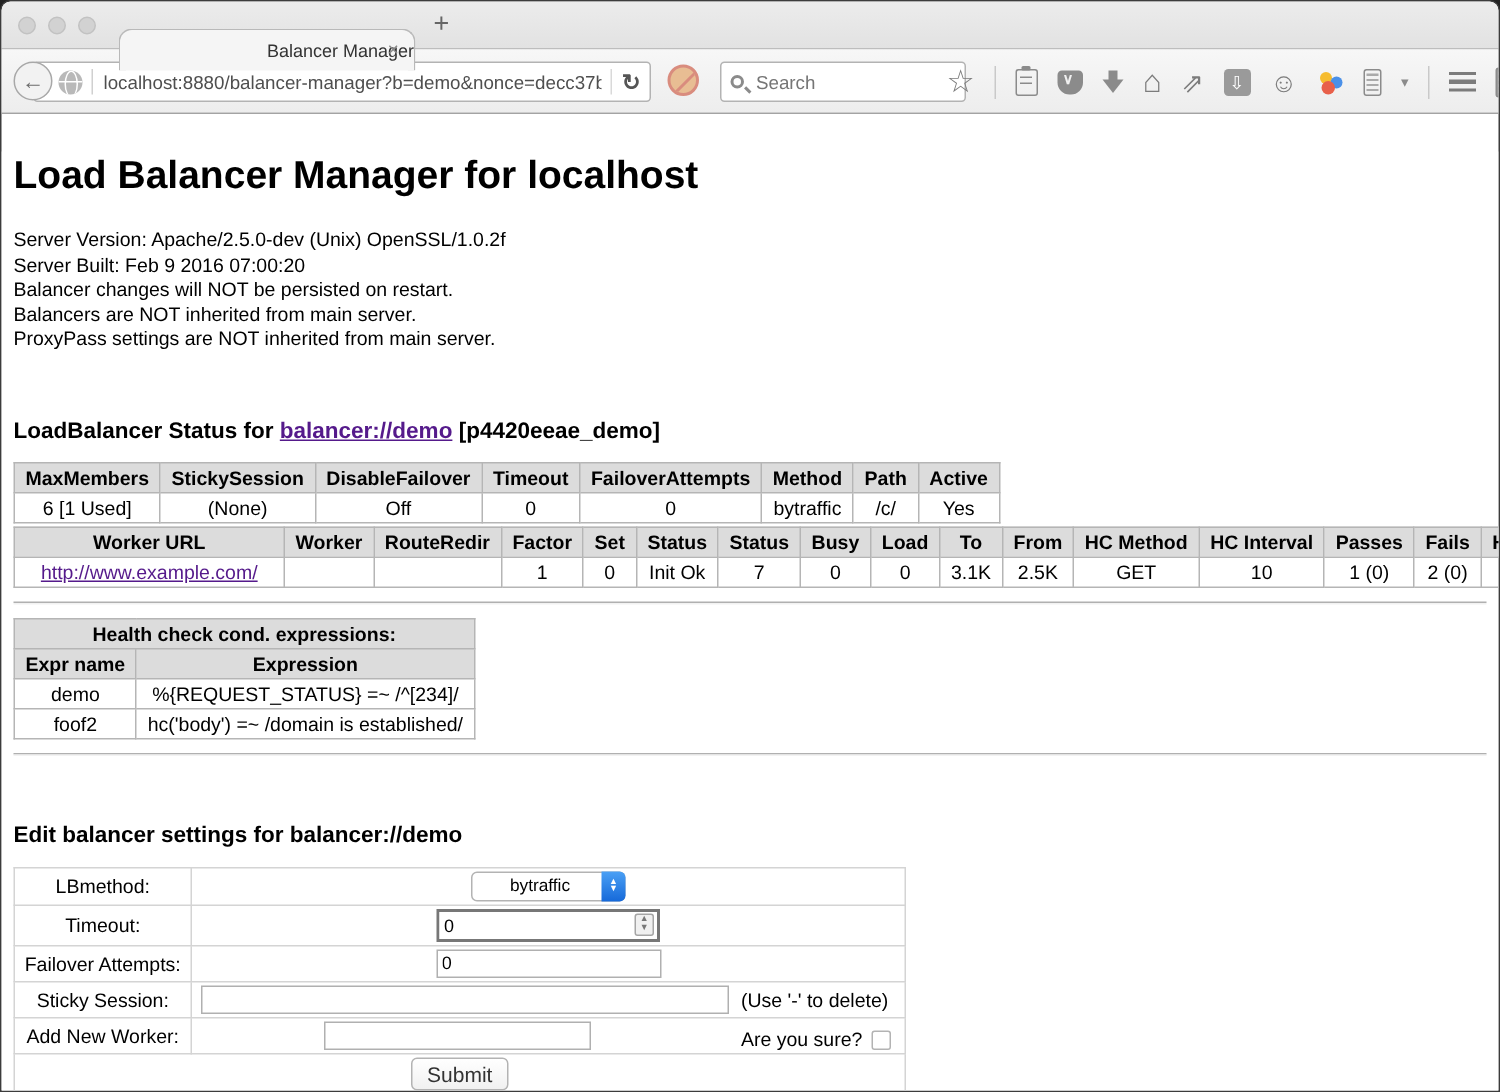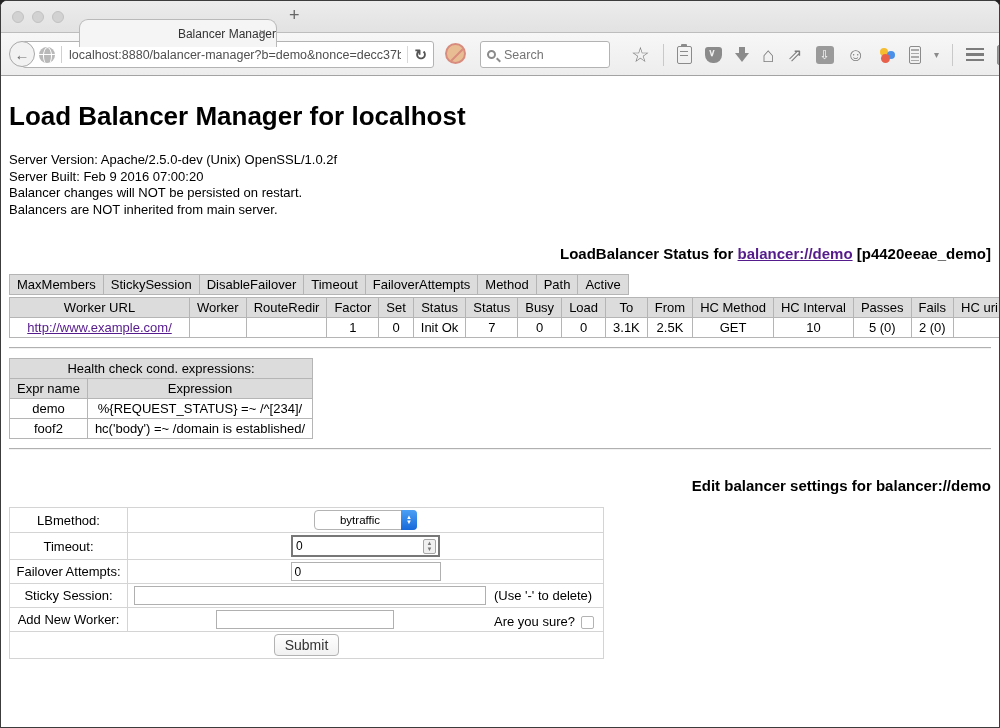--- a/index.html
+++ b/index.html
@@ -34,21 +34,21 @@
                   border:1px solid #fff; border-radius:50%; }
   .globe:after { content:""; position:absolute; left:0; top:7px; width:16px; height:1px; background:#fff; }
   .urlsep { width:1px; height:17px; background:#d0d0d0; margin-right:7px; flex:none; }
   .urltext { white-space:nowrap; overflow:hidden; flex:1; }
   .urlsep2 { width:1px; height:17px; background:#d9d9d9; margin:0 6px; flex:none; }
   .reload { color:#555; font-size:15px; font-weight:bold; margin-right:6px; flex:none; }
   .blocked { position:absolute; left:444px; top:10px; width:21px; height:21px; border-radius:50%;
              background:#e8bd93; border:2px solid #d98c7e; overflow:hidden; }
   .blocked:before { content:""; position:absolute; left:9px; top:-3px; width:2px; height:26px;
                     background:#d98c7e; transform:rotate(45deg); }
-  .searchbox { position:absolute; left:479px; top:8px; width:130px; height:27px; background:#fff;
+  .searchbox { position:absolute; left:479px; top:8px; width:164px; height:27px; background:#fff;
                border:1px solid #b3b3b3; border-radius:3px; display:flex; align-items:center;
                padding:0 6px; }
   .mag { width:9px; height:9px; border:2px solid #8b8b8b; border-radius:50%; position:relative; flex:none; margin-right:6px; }
   .mag:after { content:""; position:absolute; left:7px; top:7px; width:5px; height:2px; background:#8b8b8b;
                transform:rotate(45deg); }
   .searchbox input { border:none; outline:none; font-size:12.5px; color:#888; width:100px;
                      font-family:"Liberation Sans", sans-serif; background:transparent; }
   .iconstrip { position:absolute; left:630px; top:0; height:43px; display:flex; align-items:center; gap:13px; }
   .ticon { color:#7c7c7c; font-size:18px; line-height:1; }
   .vline { width:1px; height:22px; background:#c9c9c9; }
@@ -75,26 +75,26 @@
   .burger { width:18px; height:13px; border-top:2.5px solid #7c7c7c; border-bottom:2.5px solid #7c7c7c; position:relative; }
   .burger:before { content:""; position:absolute; left:0; top:3px; width:18px; height:2.5px; background:#7c7c7c; }
   .gridicon { width:20px; height:20px; border:1.5px solid #8b8b8b; border-radius:2px;
               background:repeating-linear-gradient(90deg,#9a9a9a 0 2px, transparent 2px 4px),
                          repeating-linear-gradient(#9a9a9a 0 2px, transparent 2px 4px); margin-right:-6px; }
 
   
   .content { background:#fff; padding:0 8px; font-size:13px; color:#000; }
   h1 { font-size:26px; margin:25px 0 20px 0; letter-spacing:0; }
   .infoline { line-height:16.5px; }
-  h3 { font-size:15px; margin:27px 0 12px 0;text-align:right; }
+  h3 { font-size:15px; margin:44px 0 12px 0; }
   a.vlink { color:#551a8b; text-decoration:underline; }
   table.data { border-collapse:collapse; margin:2px 0; }
   table.data th, table.data td { border:1px solid #b5b5b5; padding:2px 7px; font-size:13px; height:19px;
                                  text-align:center; white-space:nowrap; }
-  table.data th { background:#dcdcdc; font-weight:normal; }
+  table.data th { background:#dcdcdc; font-weight:bold; }
   .mt16 { margin-top:16px; }
   hr.rule { border:none; border-top:1px solid #b0b0b0; border-bottom:1px solid #f2f2f2; margin:9px 0; }
   td.lcell { text-align:left; }
 
   
   table.form { border-collapse:collapse; border:1px solid #9a9a9a; width:595px; margin-top:13px; }
   table.form td { border:1px solid #d4d4d4; font-size:13px; padding:2px 4px; }
   td.flabel { width:118px; text-align:center; }
   td.fval { text-align:center; }
   .macselect { display:inline-flex; align-items:center; height:20px; border:1px solid #b3b3b3;
@@ -178,34 +178,45 @@
     </div>
   </div>
 
   <div class="content">
     <h1>Load Balancer Manager for localhost</h1>
 
     <div class="infoline">Server Version: Apache/2.5.0-dev (Unix) OpenSSL/1.0.2f</div>
     <div class="infoline">Server Built: Feb 9 2016 07:00:20</div>
     <div class="infoline">Balancer changes will NOT be persisted on restart.</div>
     <div class="infoline">Balancers are NOT inherited from main server.</div>
+    <div class="infoline">ProxyPass settings are NOT inherited from main server.</div>
 
     <h3><span>LoadBalancer Status for </span><a class="vlink" href="#">balancer://demo</a><span> [p4420eeae_demo]</span></h3>
 
     <table class="data">
       <tbody>
           <tr>
         <th>MaxMembers</th>
         <th>StickySession</th>
         <th>DisableFailover</th>
         <th>Timeout</th>
         <th>FailoverAttempts</th>
         <th>Method</th>
         <th>Path</th>
         <th>Active</th>
+      </tr>
+      <tr>
+        <td>6 [1 Used]</td>
+        <td>(None)</td>
+        <td>Off</td>
+        <td>0</td>
+        <td>0</td>
+        <td>bytraffic</td>
+        <td>/c/</td>
+        <td>Yes</td>
       </tr>
     </tbody>
       </table>
 
     <table class="data mt16">
       <tbody>
           <tr>
         <th style="min-width:180px">Worker URL</th>
         <th>Worker</th>
         <th>RouteRedir</th>
@@ -231,21 +242,21 @@
         <td>1</td>
         <td>0</td>
         <td>Init Ok</td>
         <td>7</td>
         <td>0</td>
         <td>0</td>
         <td>3.1K</td>
         <td>2.5K</td>
         <td>GET</td>
         <td>10</td>
-        <td>5 (0)</td>
+        <td>1 (0)</td>
         <td>2 (0)</td>
         <td></td>
 
       </tr>
     </tbody>
       </table>
 
     <hr class="rule">
 
     <table class="data">

